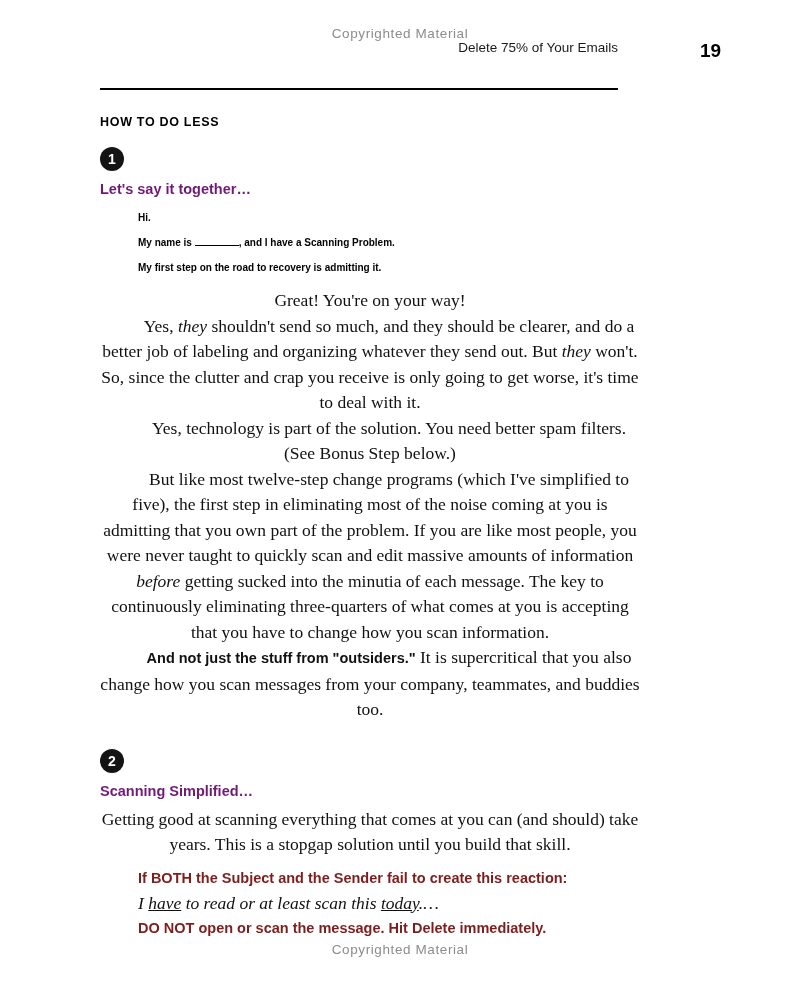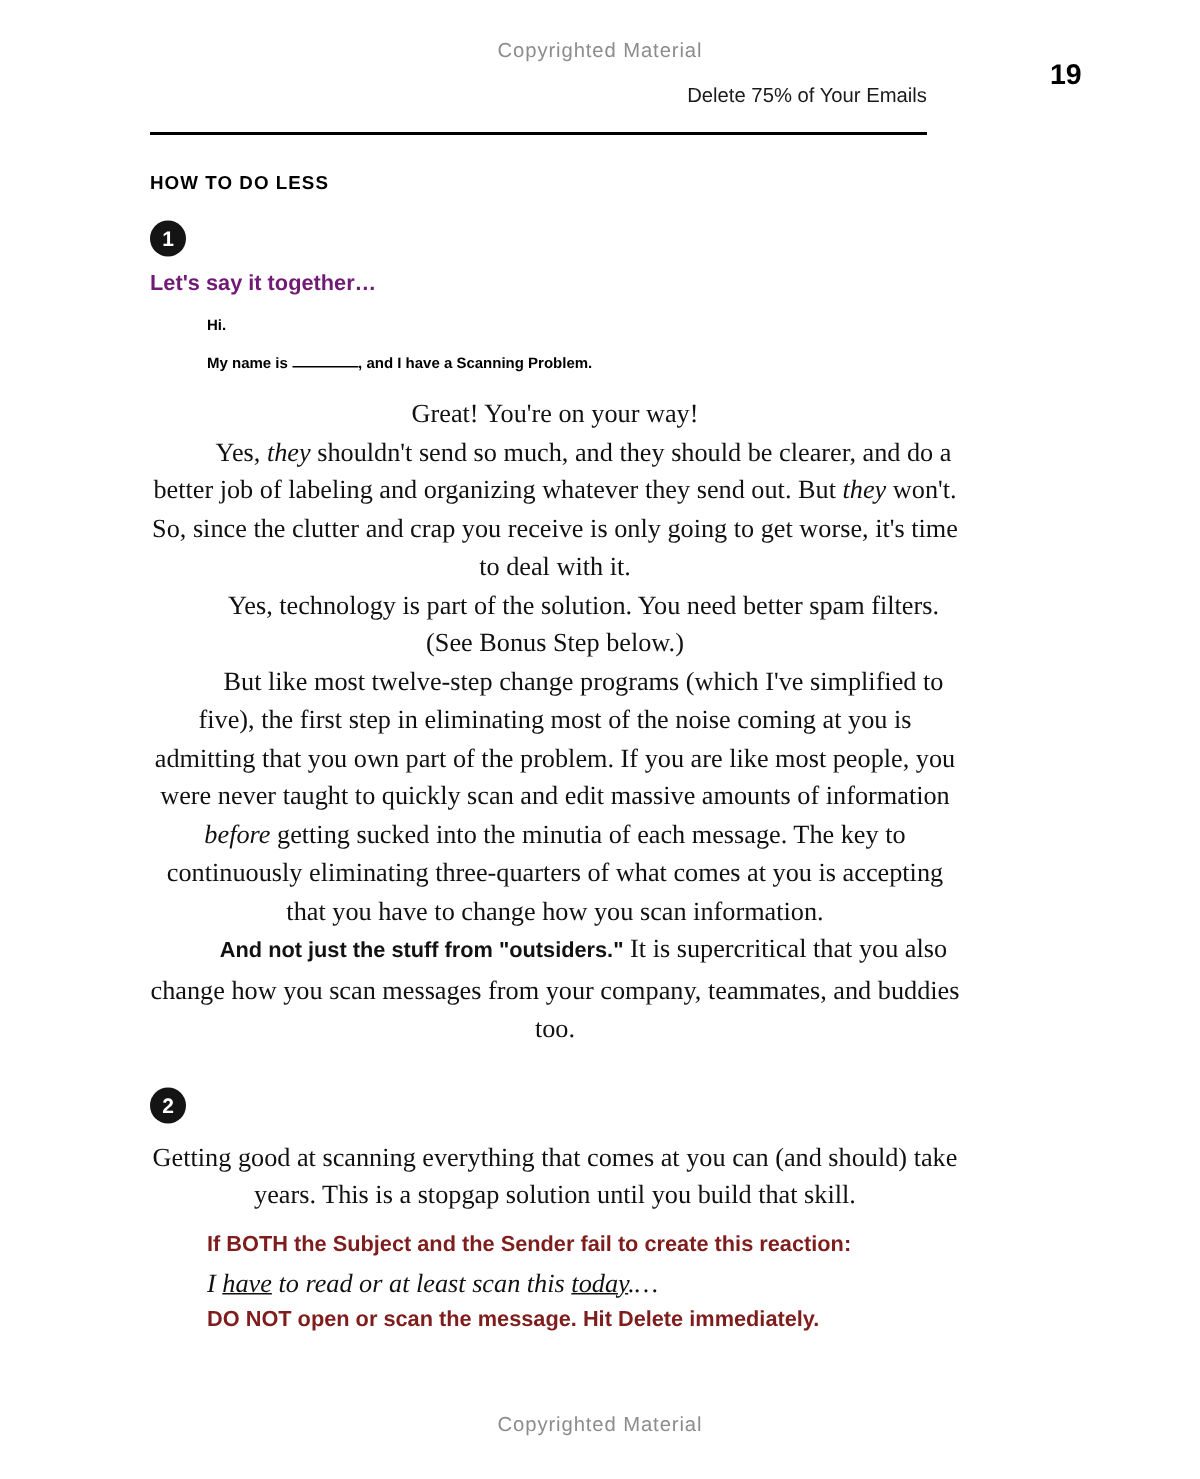--- a/index.html
+++ b/index.html
@@ -38,21 +38,21 @@
     left: 0;
     width: 800px;
     text-align: center;
     font-family: "Liberation Sans", sans-serif;
     font-size: 13.5px;
     letter-spacing: 0.6px;
     color: #8c8c8c;
   }
   .running-head {
     position: absolute;
-    top: 56px;
+    top: 40px;
     left: 100px;
     width: 518px;
     text-align: right;
     font-family: "Liberation Sans", sans-serif;
     font-size: 13.5px;
     color: #1a1a1a;
   }
   .folio {
     position: absolute;
     top: 40px;
@@ -177,36 +177,38 @@
 
   <div class="content">
 
     <div class="section-label">HOW TO DO LESS</div>
 
     <div class="step-bullet">1</div>
     <div class="step-heading">Let's say it together…</div>
 
     <div class="script-line first">Hi.</div>
     <div class="script-line">My name is <span class="blank-fill"></span>, and I have a Scanning Problem.</div>
+    <div class="script-line">My first step on the road to recovery is admitting it.</div>
 
     <div class="spacer-8"></div>
 
     <p class="body">Great! You're on your way!</p>
 
     <p class="body indent">Yes, <em>they</em> shouldn't send so much, and they should be clearer, and do a better job of labeling and organizing whatever they send out. But <em>they</em> won't. So, since the clutter and crap you receive is only going to get worse, it's time to deal with it.</p>
 
     <p class="body indent">Yes, technology is part of the solution. You need better spam filters. (See Bonus Step below.)</p>
 
     <p class="body indent">But like most twelve-step change programs (which I've simplified to five), the first step in eliminating most of the noise coming at you is admitting that you own part of the problem. If you are like most people, you were never taught to quickly scan and edit massive amounts of information <em>before</em> getting sucked into the minutia of each message. The key to continuously eliminating three-quarters of what comes at you is accepting that you have to change how you scan information.</p>
 
     <p class="body indent"><span class="lead-bold">And not just the stuff from "outsiders."</span> It is supercritical that you also change how you scan messages from your company, teammates, and buddies too.</p>
 
     <div class="spacer-26"></div>
 
     <div class="step-bullet">2</div>
+    <div class="step-heading">Scanning Simplified…</div>
 
     <p class="body">Getting good at scanning everything that comes at you can (and should) take years. This is a stopgap solution until you build that skill.</p>
 
     <div class="spacer-8"></div>
 
     <div class="bold-sans-line">If BOTH the Subject and the Sender fail to create this reaction:</div>
     <div class="italic-line"><em>I <u>have</u> to read or at least scan this <u>today</u>.…</em></div>
     <div class="bold-sans-line">DO NOT open or scan the message. Hit Delete immediately.</div>
 
   </div>

